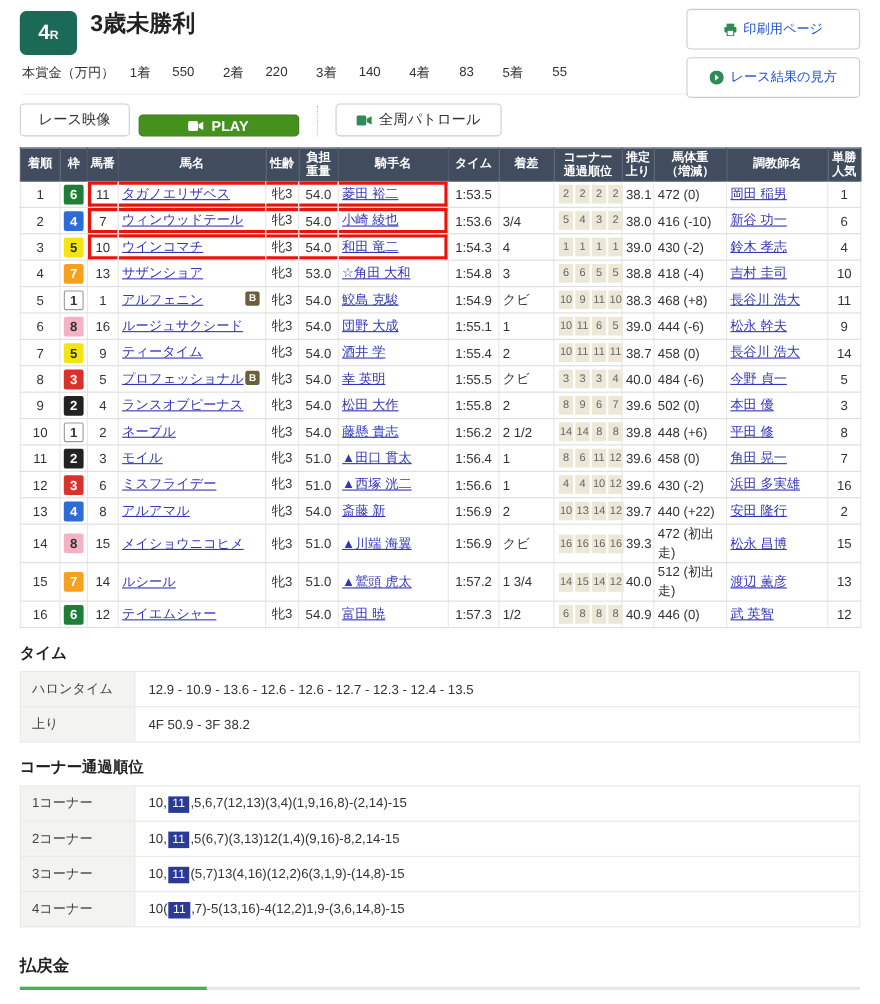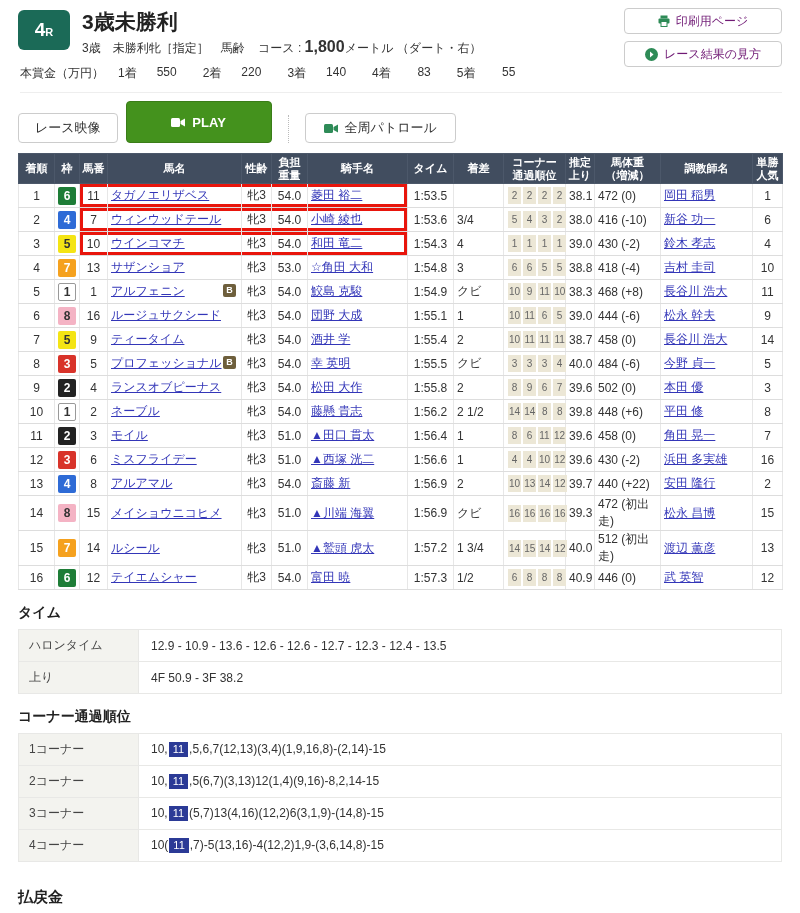--- a/index.html
+++ b/index.html
@@ -20,36 +20,36 @@
     font-weight:bold; font-size:19px; flex:none;
   }
   .race-badge small { font-size:11px; font-weight:bold; margin-top:4px; }
   .race-title { font-size:21px; font-weight:bold; color:#222; line-height:1.1; }
   .race-sub { margin-top:5px; font-size:12px; color:#333; }
   .race-sub .dist { font-size:16px; font-weight:bold; }
   .race-sub .sp { margin-left:10px; }
   .top-buttons { position:absolute; right:18px; top:8px; width:158px; }
   .tb-btn {
     display:flex; align-items:center; justify-content:center; gap:6px;
-    height:26px; background:#fff; border:1px solid #ccc; border-radius:4px;
-    font-size:12px; color:#701a75; margin-bottom:7px; cursor:pointer;
+    height:37px; background:#fff; border:1px solid #ccc; border-radius:4px;
+    font-size:12px; color:#1d4ed8; margin-bottom:7px; cursor:pointer;
   }
   .prize-row { display:flex; gap:14px; margin:8px 0 0 2px; font-size:12px; color:#333; padding-bottom:10px; border-bottom:1px solid #eee; }
   .prize-row .plabel { color:#333; }
   .prize-item { display:flex; gap:10px; }
   .prize-item .amt { min-width:30px; text-align:right; }
 
   
   .video-bar { display:flex; align-items:flex-end; gap:8px; padding:8px 18px 10px 18px; }
   .btn-plain {
     height:30px; padding:0 16px; background:#fff; border:1px solid #ccc; border-radius:4px;
     display:flex; align-items:center; justify-content:center; font-size:13px; color:#333; cursor:pointer;
   }
   .btn-play {
-    height:42px; width:146px; background:#44921d; border:1px solid #3a7d18; border-radius:4px;
+    height:20px; width:146px; background:#44921d; border:1px solid #3a7d18; border-radius:4px;
     display:flex; align-items:center; justify-content:center; gap:7px;
     color:#fff; font-size:13px; font-weight:bold; cursor:pointer;
   }
   .vsep { width:1px; height:28px; border-left:1px dotted #bbb; margin:0 8px; }
   .btn-patrol {
     height:30px; padding:0 18px; background:#fff; border:1px solid #ccc; border-radius:4px;
     display:flex; align-items:center; justify-content:center; gap:7px; font-size:13px; color:#333; cursor:pointer;
   }
 
   
@@ -94,21 +94,21 @@
   
   tr[data-hl="1"] .hlz  { box-shadow:inset 0 3px 0 0 #e8150c, inset 0 -3px 0 0 #e8150c; }
   tr[data-hl="1"] .hlzl { box-shadow:inset 0 3px 0 0 #e8150c, inset 0 -3px 0 0 #e8150c, inset 3px 0 0 0 #e8150c; }
   tr[data-hl="1"] .hlzr { box-shadow:inset 0 3px 0 0 #e8150c, inset 0 -3px 0 0 #e8150c, inset -3px 0 0 0 #e8150c; }
 
   
   .section { margin:14px 18px 0 18px; }
   .section h2 { font-size:14px; font-weight:bold; color:#222; margin-bottom:7px; }
   .kv-table { width:100%; border-collapse:collapse; border:1px solid #e2e2e0; }
   .kv-table td { border:1px solid #e8e8e6; font-size:12px; }
-  .kv-table .kv-label { width:120px; background:#f3f3ef; color:#444; padding:7px 10px; }
+  .kv-table .kv-label { width:104px; background:#f3f3ef; color:#444; padding:7px 10px; }
   .kv-table .kv-value { background:#fff; padding:7px 12px; color:#333; }
   .hl-num {
     display:inline-block; background:#2b3a96; color:#fff; padding:1px 4px; margin:0 1px;
     font-size:11px; line-height:13px;
   }
 
   
   .payout { margin:26px 18px 0 18px; }
   .payout h2 { font-size:15px; font-weight:bold; color:#222; }
   .p-rule { height:3px; margin:9px 0 14px 0; background:#e6e6e4; position:relative; }
@@ -122,26 +122,20 @@
 <div class="page">
 
   <div class="top">
     <div class="race-head">
       <div class="race-badge">
         <span>4</span>
           <small>R</small>
       </div>
       <div>
         <div class="race-title">3歳未勝利</div>
-        <div class="race-sub">
-          <span>3歳　未勝利牝［指定］　馬齢</span>
-          <span class="sp">コース :</span>
-          <span class="dist">1,800</span><span>メートル</span>
-          <span>（ダート・右）</span>
-        </div>
       </div>
     </div>
     <div class="top-buttons">
       <div class="tb-btn">
         <svg class="icon-svg" width="12" height="12" viewBox="0 0 12 12">
             <rect x="2.5" y="0.5" width="7" height="3" fill="#2e8b57"></rect>
             <rect x="0.5" y="3.5" width="11" height="5" rx="1" fill="#2e8b57"></rect>
             <rect x="3" y="6.5" width="6" height="5" fill="#fff" stroke="#2e8b57"></rect>
           </svg>
         <span>印刷用ページ</span>

